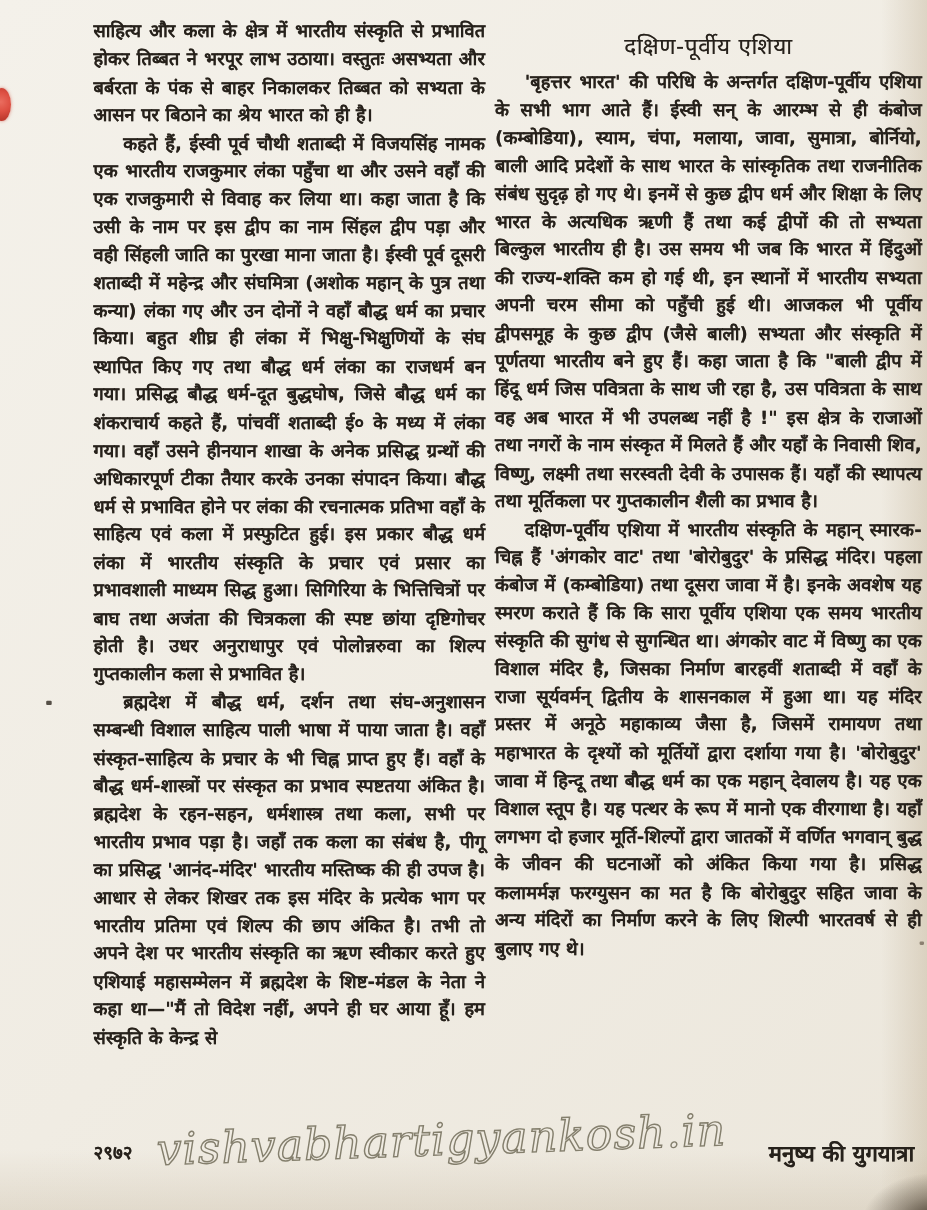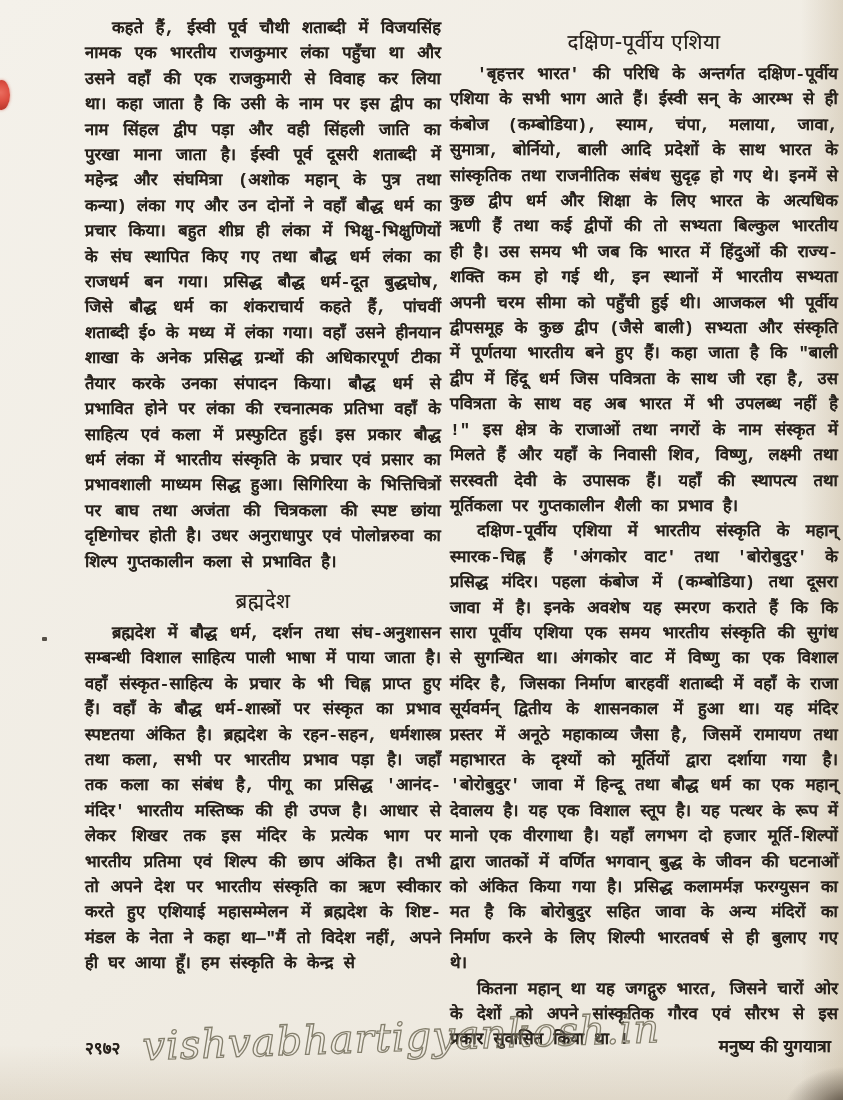--- a/index.html
+++ b/index.html
@@ -34,21 +34,21 @@
   .col.right { width: 388px; flex: 0 0 388px; }
   .para {
     margin: 0;
     text-align: justify;
     font-size: 16.5px;
     line-height: 25.4px;
     font-weight: bold;
     letter-spacing: 0.1px;
     text-shadow: 0 0 0.5px rgba(45,35,25,0.55);
   }
-  .para.indent { text-indent: 27px; font-family: Liberation Mono, monospace; }
+  .para.indent { text-indent: 27px; }
   .heading {
     margin: 11px 0 7px 0;
     text-align: center;
     font-size: 20.5px;
     font-weight: normal;
     letter-spacing: 0.5px;
     text-shadow: 0 0 0.4px rgba(45,35,25,0.5);
   }
   .footer {
     position: absolute;
@@ -61,21 +61,21 @@
     align-items: flex-start;
     gap: 16px;
   }
   .page-number {
     font-size: 17px;
     font-weight: bold;
     padding-top: 6px;
     text-shadow: 0 0 0.5px rgba(45,35,25,0.55);
   }
   .book-title {
-    font-size: 17px;
+    font-size: 20px;
     font-weight: bold;
     padding-top: 4px;
     text-shadow: 0 0 0.5px rgba(45,35,25,0.55);
   }
   .watermark {
     position: absolute;
     left: 50%;
     top: 1014px;
     transform: translateX(-54%) rotate(-2deg);
     font-family: "DejaVu Serif", "Liberation Serif", serif;
@@ -119,30 +119,29 @@
   }
 </style>
 </head>
 <body>
 
 <div class="page">
 
   <div class="columns">
 
     <div class="col left">
+      <p class="para">साहित्य और कला के क्षेत्र में भारतीय संस्कृति से प्रभावित होकर तिब्बत ने भरपूर लाभ उठाया। वस्तुतः असभ्यता और बर्बरता के पंक से बाहर निकालकर तिब्बत को सभ्यता के आसन पर बिठाने का श्रेय भारत को ही है।</p>
       <p class="para indent">कहते हैं, ईस्वी पूर्व चौथी शताब्दी में विजयसिंह नामक एक भारतीय राजकुमार लंका पहुँचा था और उसने वहाँ की एक राजकुमारी से विवाह कर लिया था। कहा जाता है कि उसी के नाम पर इस द्वीप का नाम सिंहल द्वीप पड़ा और वही सिंहली जाति का पुरखा माना जाता है। ईस्वी पूर्व दूसरी शताब्दी में महेन्द्र और संघमित्रा (अशोक महान् के पुत्र तथा कन्या) लंका गए और उन दोनों ने वहाँ बौद्ध धर्म का प्रचार किया। बहुत शीघ्र ही लंका में भिक्षु-भिक्षुणियों के संघ स्थापित किए गए तथा बौद्ध धर्म लंका का राजधर्म बन गया। प्रसिद्ध बौद्ध धर्म-दूत बुद्धघोष, जिसे बौद्ध धर्म का शंकराचार्य कहते हैं, पांचवीं शताब्दी ई० के मध्य में लंका गया। वहाँ उसने हीनयान शाखा के अनेक प्रसिद्ध ग्रन्थों की अधिकारपूर्ण टीका तैयार करके उनका संपादन किया। बौद्ध धर्म से प्रभावित होने पर लंका की रचनात्मक प्रतिभा वहाँ के साहित्य एवं कला में प्रस्फुटित हुई। इस प्रकार बौद्ध धर्म लंका में भारतीय संस्कृति के प्रचार एवं प्रसार का प्रभावशाली माध्यम सिद्ध हुआ। सिगिरिया के भित्तिचित्रों पर बाघ तथा अजंता की चित्रकला की स्पष्ट छांया दृष्टिगोचर होती है। उधर अनुराधापुर एवं पोलोन्नरुवा का शिल्प गुप्तकालीन कला से प्रभावित है।</p>
-      <h2 class="heading">ब्रह्मदेश</h2>
       <p class="para indent">ब्रह्मदेश में बौद्ध धर्म, दर्शन तथा संघ-अनुशासन सम्बन्धी विशाल साहित्य पाली भाषा में पाया जाता है। वहाँ संस्कृत-साहित्य के प्रचार के भी चिह्न प्राप्त हुए हैं। वहाँ के बौद्ध धर्म-शास्त्रों पर संस्कृत का प्रभाव स्पष्टतया अंकित है। ब्रह्मदेश के रहन-सहन, धर्मशास्त्र तथा कला, सभी पर भारतीय प्रभाव पड़ा है। जहाँ तक कला का संबंध है, पीगू का प्रसिद्ध 'आनंद-मंदिर' भारतीय मस्तिष्क की ही उपज है। आधार से लेकर शिखर तक इस मंदिर के प्रत्येक भाग पर भारतीय प्रतिमा एवं शिल्प की छाप अंकित है। तभी तो अपने देश पर भारतीय संस्कृति का ऋण स्वीकार करते हुए एशियाई महासम्मेलन में ब्रह्मदेश के शिष्ट-मंडल के नेता ने कहा था—"मैं तो विदेश नहीं, अपने ही घर आया हूँ। हम संस्कृति के केन्द्र से</p>
     </div>
 
     <div class="col right">
       <h2 class="heading">दक्षिण-पूर्वीय एशिया</h2>
       <p class="para indent">'बृहत्तर भारत' की परिधि के अन्तर्गत दक्षिण-पूर्वीय एशिया के सभी भाग आते हैं। ईस्वी सन् के आरम्भ से ही कंबोज (कम्बोडिया), स्याम, चंपा, मलाया, जावा, सुमात्रा, बोर्नियो, बाली आदि प्रदेशों के साथ भारत के सांस्कृतिक तथा राजनीतिक संबंध सुदृढ़ हो गए थे। इनमें से कुछ द्वीप धर्म और शिक्षा के लिए भारत के अत्यधिक ऋणी हैं तथा कई द्वीपों की तो सभ्यता बिल्कुल भारतीय ही है। उस समय भी जब कि भारत में हिंदुओं की राज्य-शक्ति कम हो गई थी, इन स्थानों में भारतीय सभ्यता अपनी चरम सीमा को पहुँची हुई थी। आजकल भी पूर्वीय द्वीपसमूह के कुछ द्वीप (जैसे बाली) सभ्यता और संस्कृति में पूर्णतया भारतीय बने हुए हैं। कहा जाता है कि "बाली द्वीप में हिंदू धर्म जिस पवित्रता के साथ जी रहा है, उस पवित्रता के साथ वह अब भारत में भी उपलब्ध नहीं है !" इस क्षेत्र के राजाओं तथा नगरों के नाम संस्कृत में मिलते हैं और यहाँ के निवासी शिव, विष्णु, लक्ष्मी तथा सरस्वती देवी के उपासक हैं। यहाँ की स्थापत्य तथा मूर्तिकला पर गुप्तकालीन शैली का प्रभाव है।</p>
       <p class="para indent">दक्षिण-पूर्वीय एशिया में भारतीय संस्कृति के महान् स्मारक-चिह्न हैं 'अंगकोर वाट' तथा 'बोरोबुदुर' के प्रसिद्ध मंदिर। पहला कंबोज में (कम्बोडिया) तथा दूसरा जावा में है। इनके अवशेष यह स्मरण कराते हैं कि कि सारा पूर्वीय एशिया एक समय भारतीय संस्कृति की सुगंध से सुगन्धित था। अंगकोर वाट में विष्णु का एक विशाल मंदिर है, जिसका निर्माण बारहवीं शताब्दी में वहाँ के राजा सूर्यवर्मन् द्वितीय के शासनकाल में हुआ था। यह मंदिर प्रस्तर में अनूठे महाकाव्य जैसा है, जिसमें रामायण तथा महाभारत के दृश्यों को मूर्तियों द्वारा दर्शाया गया है। 'बोरोबुदुर' जावा में हिन्दू तथा बौद्ध धर्म का एक महान् देवालय है। यह एक विशाल स्तूप है। यह पत्थर के रूप में मानो एक वीरगाथा है। यहाँ लगभग दो हजार मूर्ति-शिल्पों द्वारा जातकों में वर्णित भगवान् बुद्ध के जीवन की घटनाओं को अंकित किया गया है। प्रसिद्ध कलामर्मज्ञ फरग्युसन का मत है कि बोरोबुदुर सहित जावा के अन्य मंदिरों का निर्माण करने के लिए शिल्पी भारतवर्ष से ही बुलाए गए थे।</p>
-      <p class="para indent">कितना महान् था यह जगद्गुरु भारत, जिसने चारों ओर के देशों को अपने सांस्कृतिक गौरव एवं सौरभ से इस प्रकार सुवासित किया था !</p>
     </div>
 
   </div>
 
   <div class="footer">
     <span class="page-number">२९७२</span>
     <span class="book-title">मनुष्य की युगयात्रा</span>
   </div>
 
   <div class="watermark">vishvabhartigyankosh.in</div>

